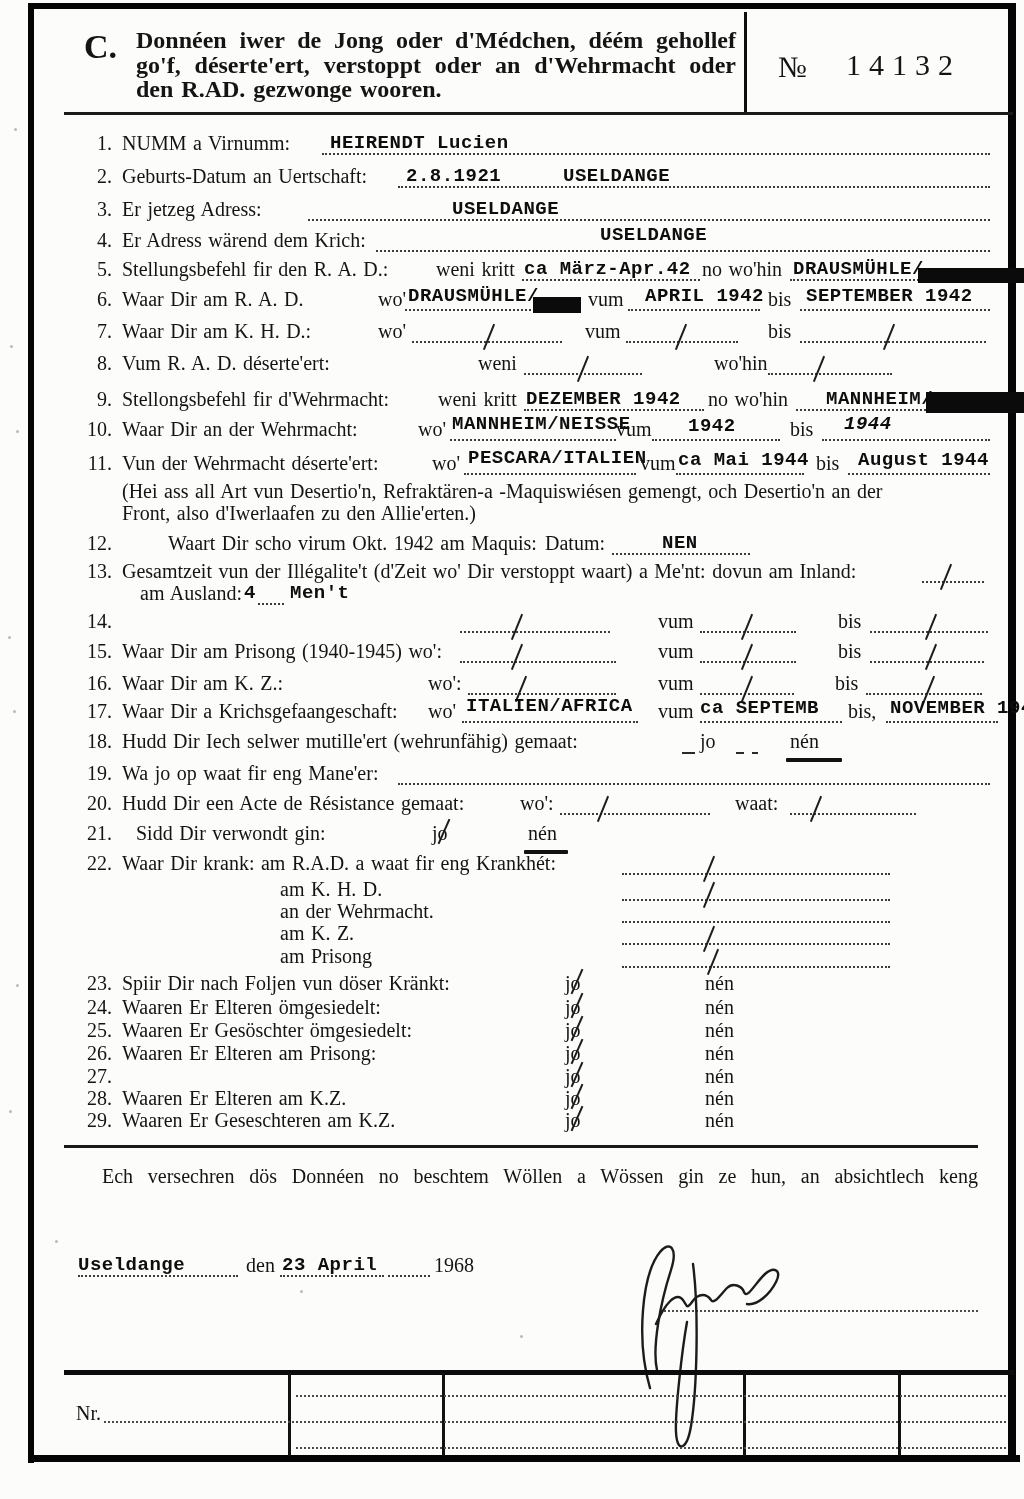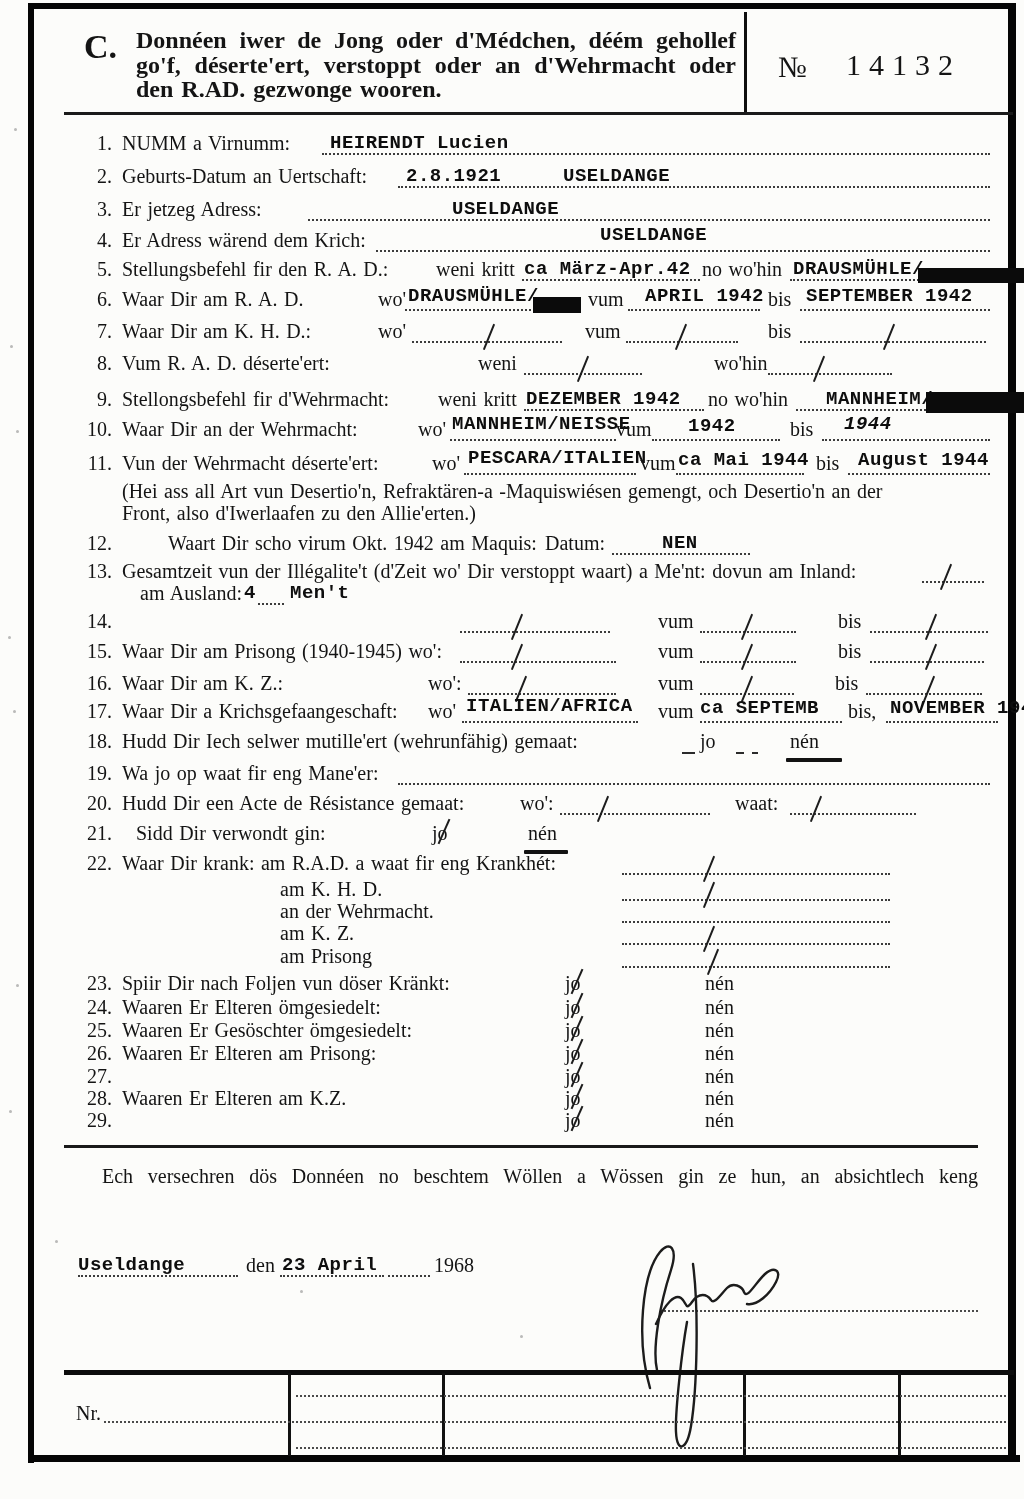--- a/index.html
+++ b/index.html
@@ -343,20 +343,21 @@
         <span class="lbl" style="left: 705px;">nén</span>
       </div>
       <div class="frow" style="top: 1085px;">
         <span class="num">28.</span>
         <span class="lbl" style="left: 122px;">Waaren Er Elteren am K.Z.</span>
         <span class="lbl jo" style="left: 565px;">jo<i class="joline"></i></span>
         <span class="lbl" style="left: 705px;">nén</span>
       </div>
       <div class="frow" style="top: 1107px;">
         <span class="num">29.</span>
+        <span class="lbl" style="left: 122px;">Waaren Er Geseschteren am K.Z.</span>
         <span class="lbl jo" style="left: 565px;">jo<i class="joline"></i></span>
         <span class="lbl" style="left: 705px;">nén</span>
       </div>
       <div class="frow" style="top: 1252px;">
         <div class="dots" style="width: 160px; left: 78px;"></div>
         <span class="typ" style="bottom: 6px; left: 78px;">Useldange</span>
         <span class="lbl" style="left: 246px;">den</span>
         <div class="dots" style="width: 104px; left: 280px;"></div>
         <span class="typ" style="bottom: 6px; left: 282px;">23 April</span>
         <div class="dots" style="width: 42px; left: 388px;"></div>

